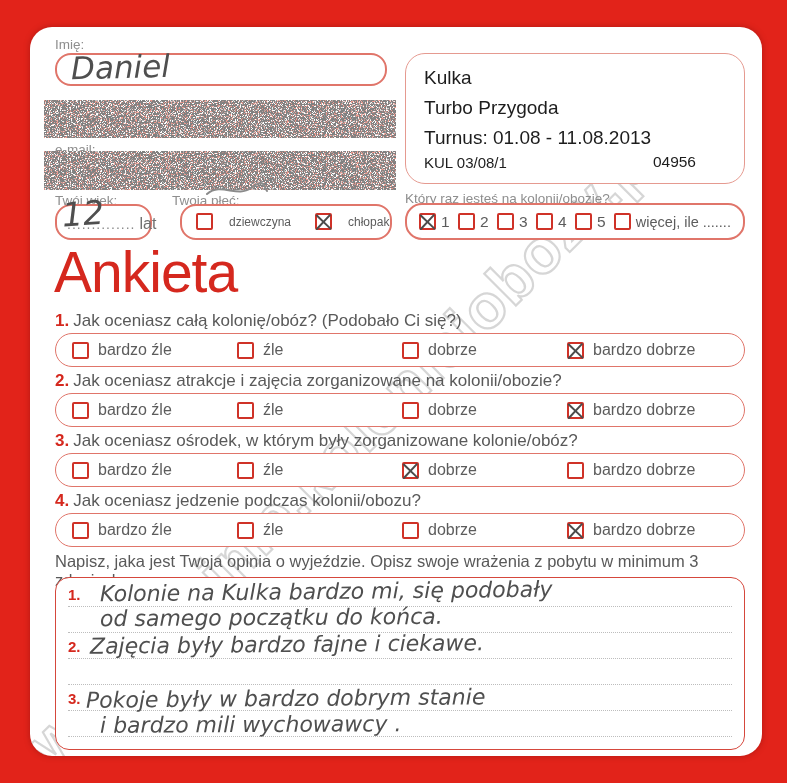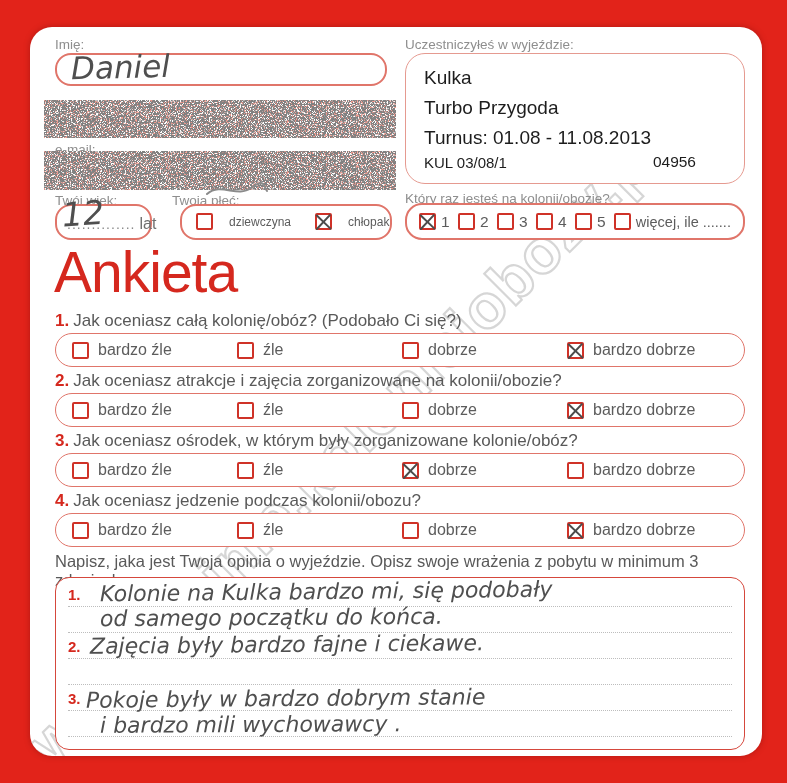--- a/index.html
+++ b/index.html
@@ -142,21 +142,20 @@
 
   <div class="fieldbox" style="left:150px; top:177px; width:212px; height:36px;">
     <div style="position:absolute; left:14px; top:7px; display:flex; align-items:center; gap:16px; font-size:12px; color:#5c5c5c;">
       <span class="cb"></span>
       <span>dziewczyna</span>
       <span class="cb checked" style="margin-left:8px;"></span>
       <span>chłopak</span>
     </div>
   </div>
 
-  <div class="lbl" style="left:375px; top:10px;">Uczestniczyłeś w wyjeździe:</div>
   <div class="thinbox" style="left:375px; top:26px; width:340px; height:131px;">
     <div class="trip-line" style="top:13px;">Kulka</div>
     <div class="trip-line" style="top:43px;">Turbo Przygoda</div>
     <div class="trip-line" style="top:73px;">Turnus: 01.08 - 11.08.2013</div>
     <div class="trip-code">KUL 03/08/1</div>
     <div class="trip-serial">04956</div>
   </div>
 
   <div class="lbl" style="left:375px; top:164px;">Który raz jesteś na kolonii/obozie?</div>
   <div class="visits-box">

